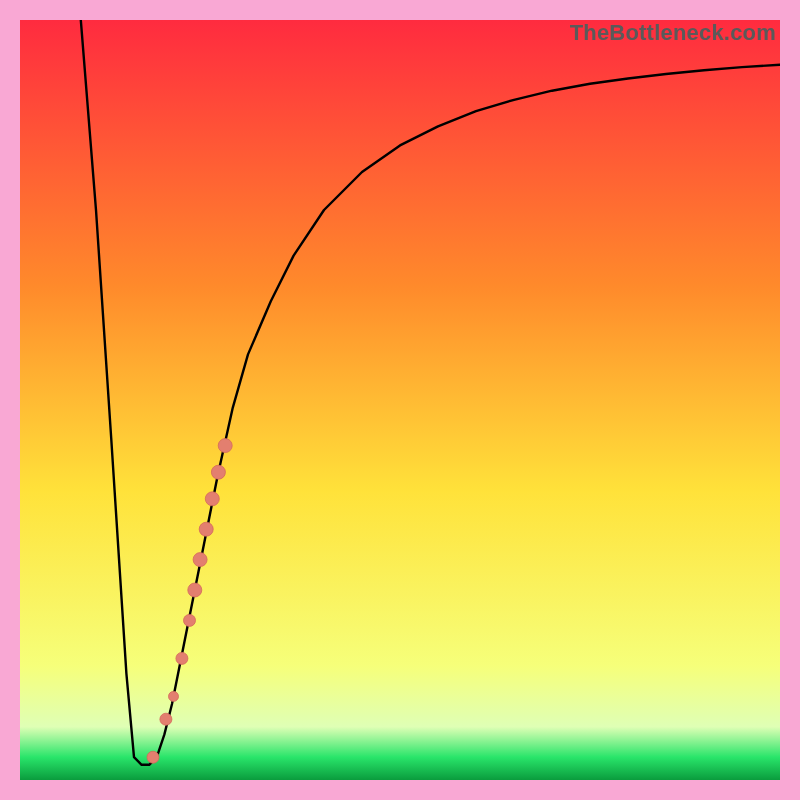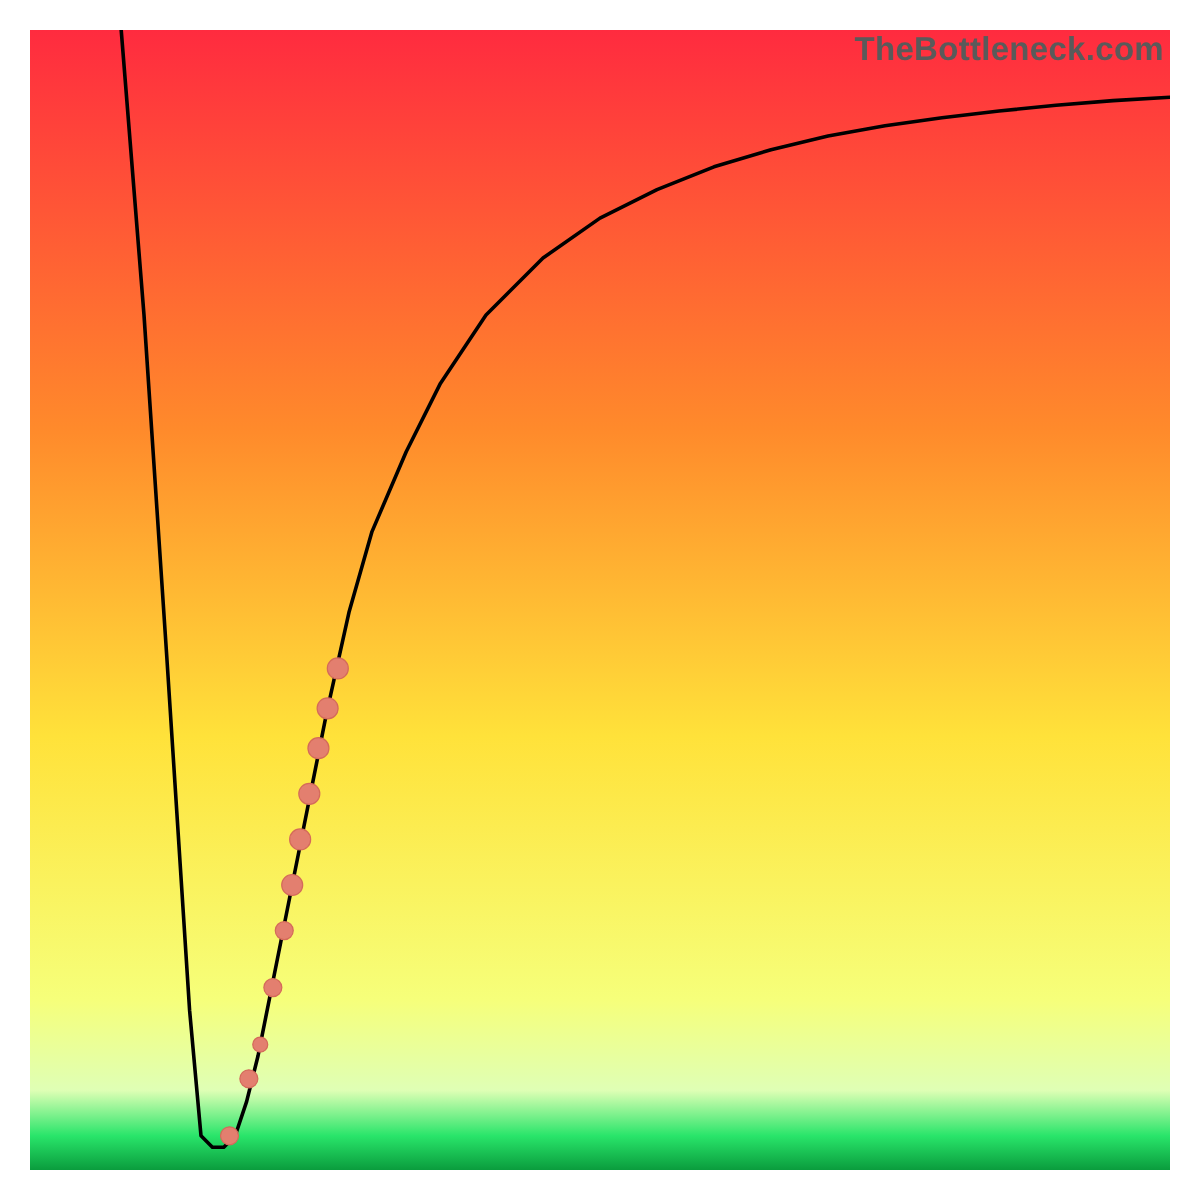--- a/index.html
+++ b/index.html
@@ -8,21 +8,21 @@
     width: 800px;
     height: 800px;
     overflow: hidden;
     background: #000;
     font-family: Arial, Helvetica, sans-serif;
   }
   .frame {
     position: relative;
     width: 800px;
     height: 800px;
-    background: #ffffff;
+    background: #f9a8d4;
   }
   .plot-area {
     position: absolute;
     left: 20px;
     top: 20px;
     width: 760px;
     height: 760px;
     overflow: hidden;
   }
   .watermark {

